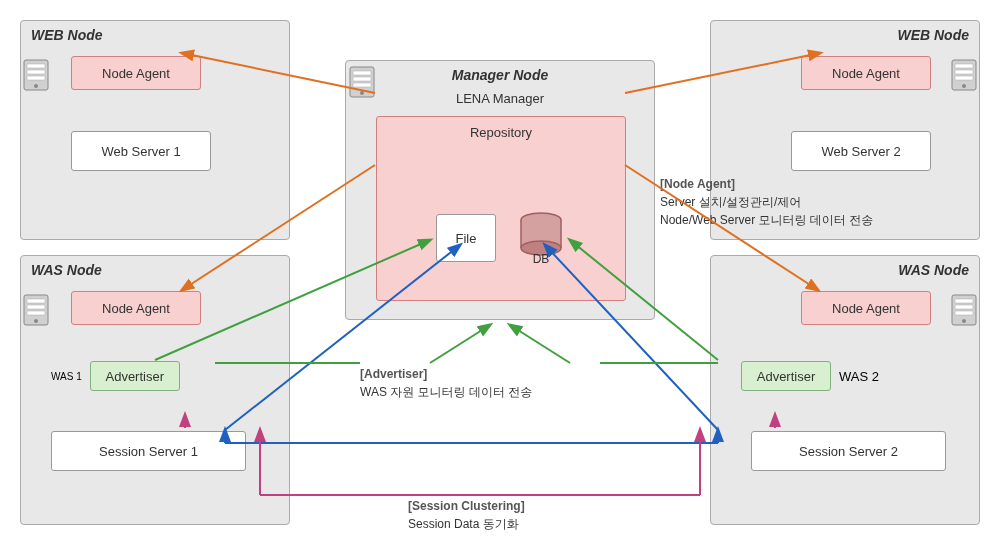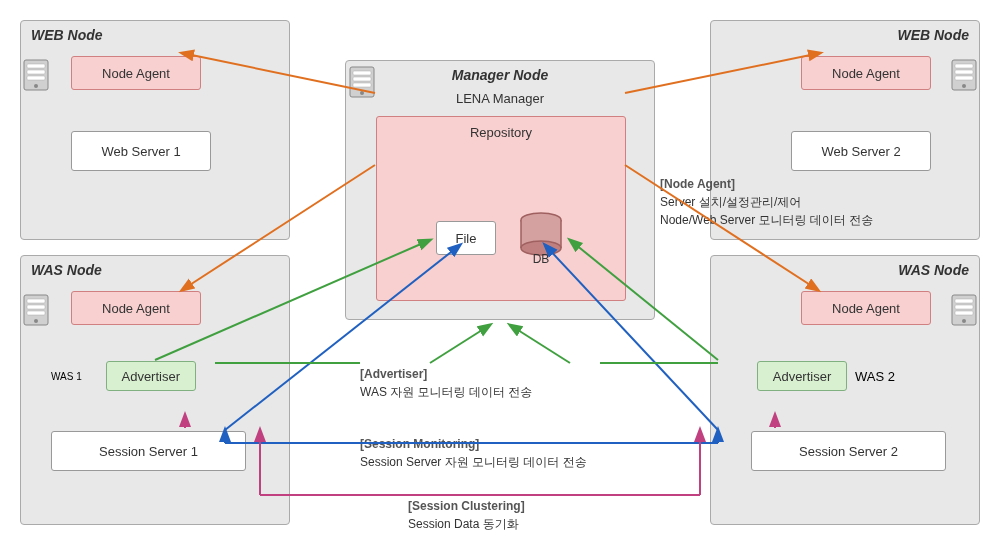--- a/index.html
+++ b/index.html
@@ -66,21 +66,20 @@
       font-size: 13px;
       color: #333;
     }
     .pink-box {
       background: #f8d0d0;
       border: 1px solid #d08080;
     }
     .green-box {
       background: #d8f0d0;
       border: 1px solid #80b080;
-      margin-left: 16px;
     }
 
     
     .label-text {
       position: absolute;
       font-size: 12px;
       color: #333;
       line-height: 1.5;
     }
     .label-bracket {
@@ -128,21 +127,21 @@
 
   <div class="node-box manager-node">
     <div class="node-label" style="text-align:center;">Manager Node</div>
 
     <div style="position:absolute;left:0;right:0;top:30px;text-align:center;font-size:13px;color:#333;">LENA Manager</div>
 
     <div class="inner-box pink-box" style="left:30px;top:55px;width:250px;height:185px;flex-direction:column;justify-content:flex-start;padding-top:8px;">
       <div style="font-size:13px;margin-bottom:10px;">Repository</div>
 
       <div style="display:flex;gap:20px;margin-top:60px;align-items:center;justify-content:center;">
-        <div class="inner-box" style="position:relative;width:60px;height:34px;align-items:center;">
+        <div class="inner-box" style="position:relative;width:60px;height:48px;align-items:center;">
           <span>File</span>
         </div>
 
         <div style="display:flex;flex-direction:column;align-items:center;">
           <svg width="50" height="50" viewBox="0 0 50 50">
             <ellipse cx="25" cy="10" rx="20" ry="7" fill="#d4a0a0" stroke="#a06060" stroke-width="1.5"></ellipse>
             <rect x="5" y="10" width="40" height="28" fill="#d4a0a0" stroke="none"></rect>
             <ellipse cx="25" cy="38" rx="20" ry="7" fill="#c08080" stroke="#a06060" stroke-width="1.5"></ellipse>
             <line x1="5" y1="10" x2="5" y2="38" stroke="#a06060" stroke-width="1.5"></line>
             <line x1="45" y1="10" x2="45" y2="38" stroke="#a06060" stroke-width="1.5"></line>
@@ -245,24 +244,20 @@
     <span class="label-bracket">[Node Agent]</span><br>
     <span>Server 설치/설정관리/제어</span><br>
     <span>Node/Web Server 모니터링 데이터 전송</span>
   </div>
 
   <div class="label-text" style="left:360px;top:365px;">
     <span class="label-bracket">[Advertiser]</span><br>
     <span>WAS 자원 모니터링 데이터 전송</span>
   </div>
 
-  <div class="label-text" style="left:360px;top:435px;">
-    <span class="label-bracket">[Session Monitoring]</span><br>
-    <span>Session Server 자원 모니터링 데이터 전송</span>
-  </div>
 
   <div class="label-text" style="left:360px;top:497px;margin-left:48px;">
     <span class="label-bracket">[Session Clustering]</span><br>
     <span>Session Data 동기화</span>
   </div>
 
   <svg class="arrow-svg">
     <defs>
       <marker id="arrow-orange" markerWidth="8" markerHeight="8" refX="6" refY="3" orient="auto">
         <path d="M0,0 L0,6 L8,3 z" fill="#e07020"></path>

